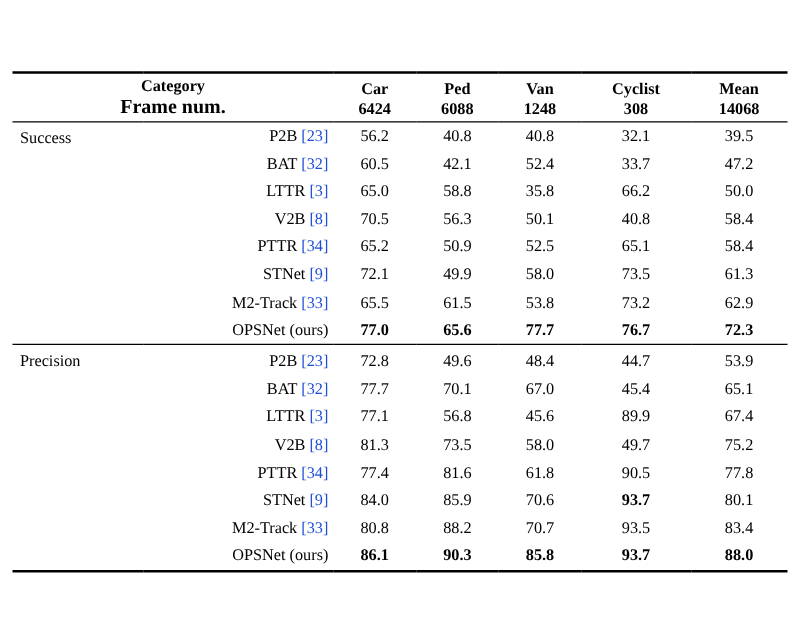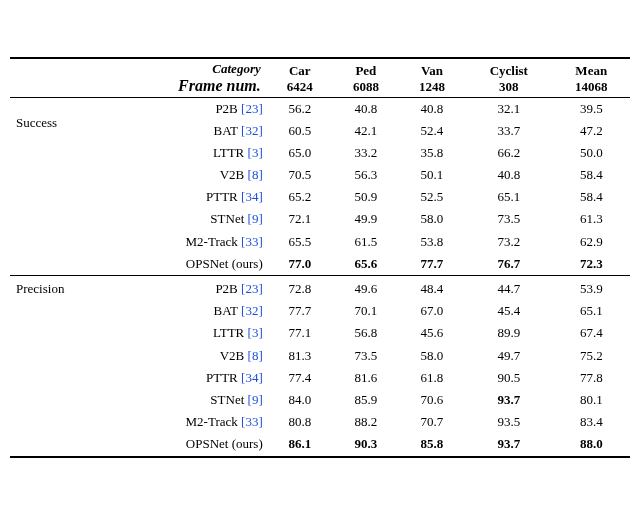--- a/index.html
+++ b/index.html
@@ -39,33 +39,32 @@
     }
     .section-divider td {
       border-top: 1px solid black;
       padding-top: 4px;
     }
     .green-ref {
       color: #1d4ed8;
       font-style: normal;
     }
     .category-header {
-      text-align: right;
-      font-style: italic;
+      text-align: center;
     }
     .sub-header {
       font-size: 16px;
     }
     tr.data-row td {
       line-height: 1.4;
     }
     .section-label {
       text-align: left;
       vertical-align: top;
-      padding-top: 16px;
+      padding-top: 3px;
     }
   </style>
 </head>
 <body>
 
 <div class="table-container">
   <table>
     <thead>
       <tr class="header-row">
         <th colspan="2" class="category-header">
@@ -92,21 +91,21 @@
           <td class="method-label">BAT <span class="green-ref">[32]</span></td>
           <td>60.5</td>
           <td>42.1</td>
           <td>52.4</td>
           <td>33.7</td>
           <td>47.2</td>
         </tr>
         <tr class="data-row">
           <td class="method-label">LTTR <span class="green-ref">[3]</span></td>
           <td>65.0</td>
-          <td>33.2</td>
+          <td>58.8</td>
           <td>35.8</td>
           <td>66.2</td>
           <td>50.0</td>
         </tr>
         <tr class="data-row">
           <td class="method-label">V2B <span class="green-ref">[8]</span></td>
           <td>70.5</td>
           <td>56.3</td>
           <td>50.1</td>
           <td>40.8</td>

